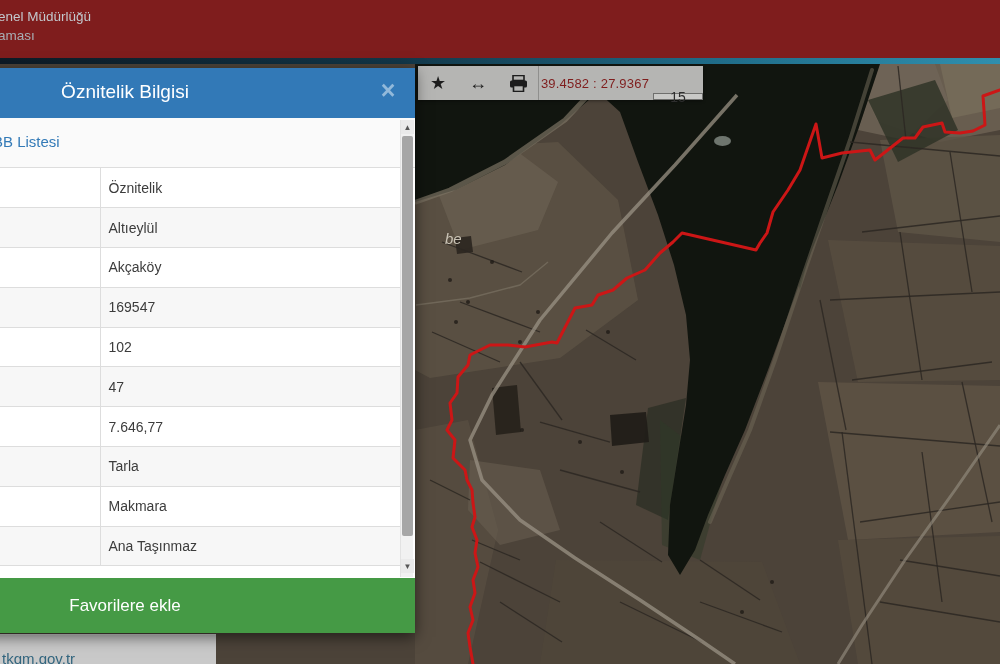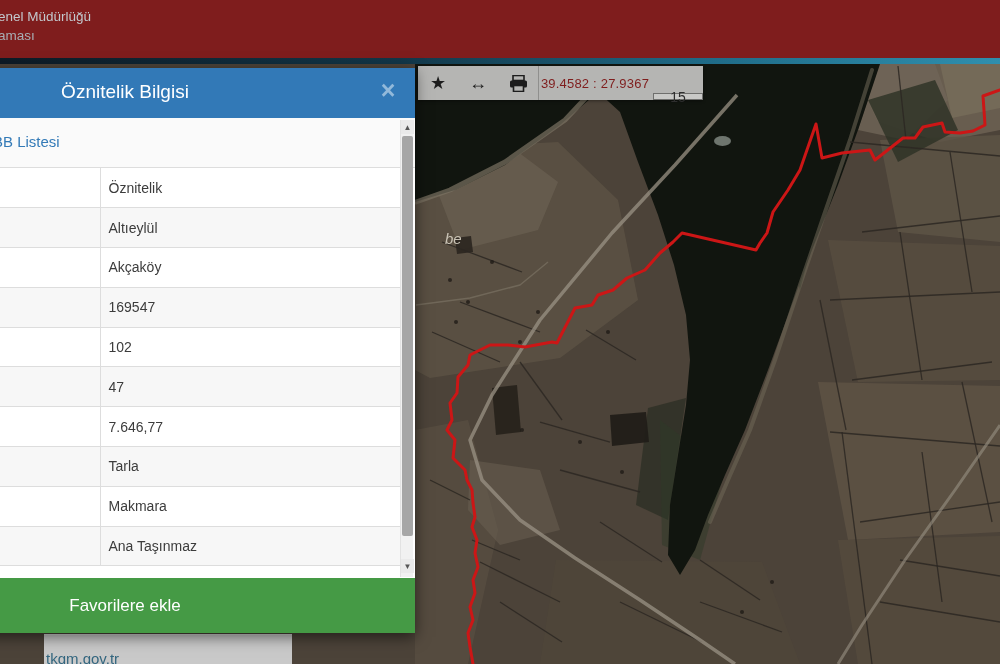--- a/index.html
+++ b/index.html
@@ -24,22 +24,22 @@
     background:#b5b5b3;box-shadow:0 1px 3px rgba(0,0,0,.4);}
   .tb-btn{width:40px;border:none;background:transparent;display:flex;align-items:center;justify-content:center;
     color:#1d1d1d;font-size:18px;cursor:pointer;padding:0;}
   .tb-btn svg{display:block;}
   #tb-coords{width:113px;border-left:1px solid #8f8f8d;display:flex;align-items:center;justify-content:center;
     font-size:13px;color:#7f1d1d;letter-spacing:.2px;}
   #tb-zoom{width:50px;margin-left:2px;background:#c9c9c7;border:1px solid #6f6f6d;display:flex;align-items:center;justify-content:center;
     font-size:14px;color:#2e2e2e;margin-top:27px;}
 
   
-  #sidebar-footer{position:absolute;left:0;top:634px;width:248px;height:30px;background:#c9c9c9;z-index:20;overflow:hidden;
-    border-top:1px solid #d8d8d8;margin-left:44px;}
+  #sidebar-footer{position:absolute;left:0;top:634px;width:216px;height:30px;background:#c9c9c9;z-index:20;overflow:hidden;
+    border-top:1px solid #d8d8d8;}
   #sidebar-footer a{position:absolute;left:2px;top:15px;font-size:15px;color:#33667f;text-decoration:none;}
 
   
   #modal{position:absolute;left:-165px;top:68px;width:580px;height:565px;z-index:50;background:#fff;
     box-shadow:0 4px 14px rgba(0,0,0,.55);}
   #modal-header{position:relative;height:50px;background:#3279b7;}
   #modal-title{position:absolute;left:0;right:0;top:13px;text-align:center;color:#fff;font-size:19px;}
   #modal-close{position:absolute;right:14px;top:9px;width:26px;height:26px;border:none;background:transparent;
     color:rgba(225,238,248,.55);font-size:25px;font-weight:bold;line-height:26px;padding:0;cursor:pointer;}
   #bb-row{height:50px;background:#fafafa;border-bottom:1px solid #ddd;position:relative;}

